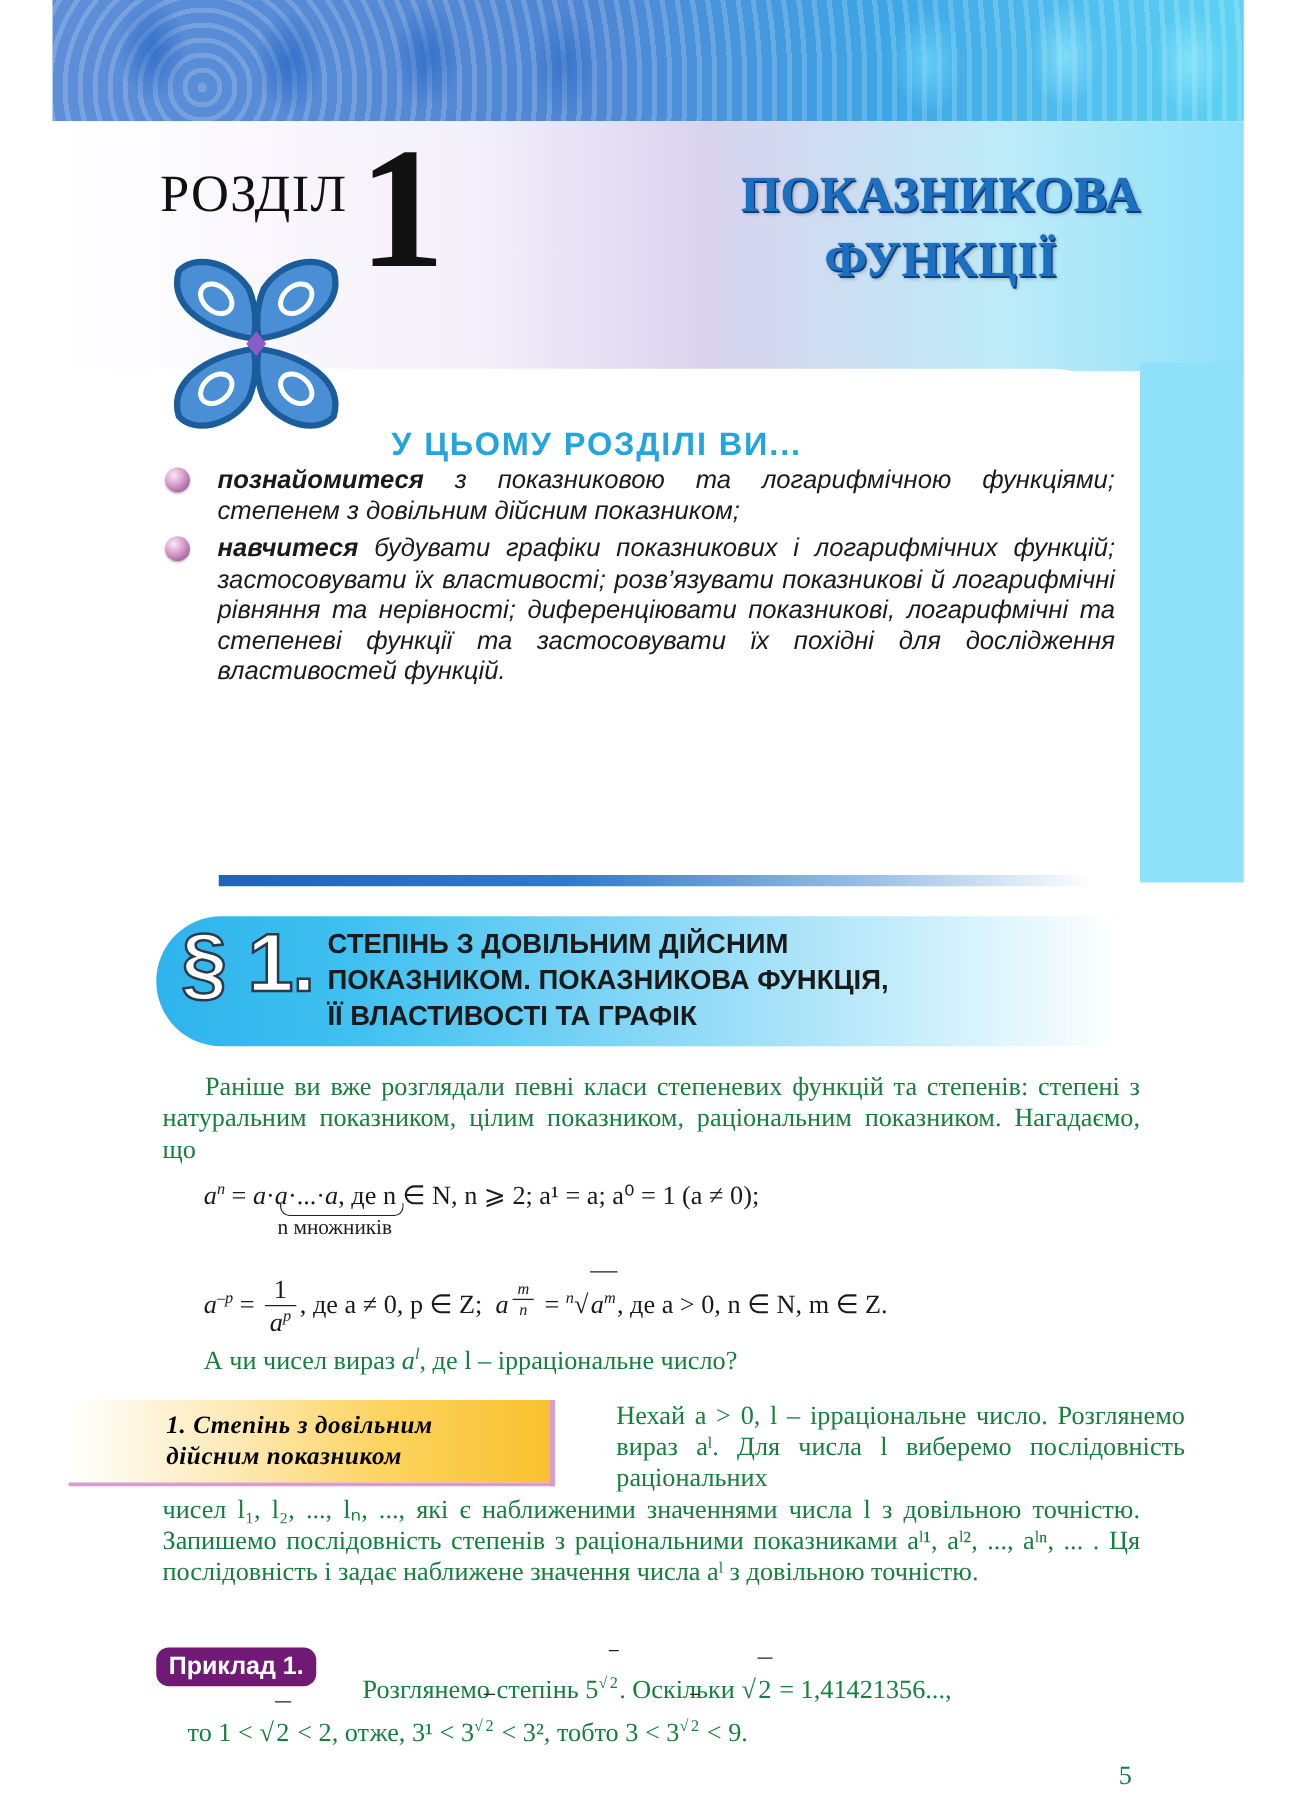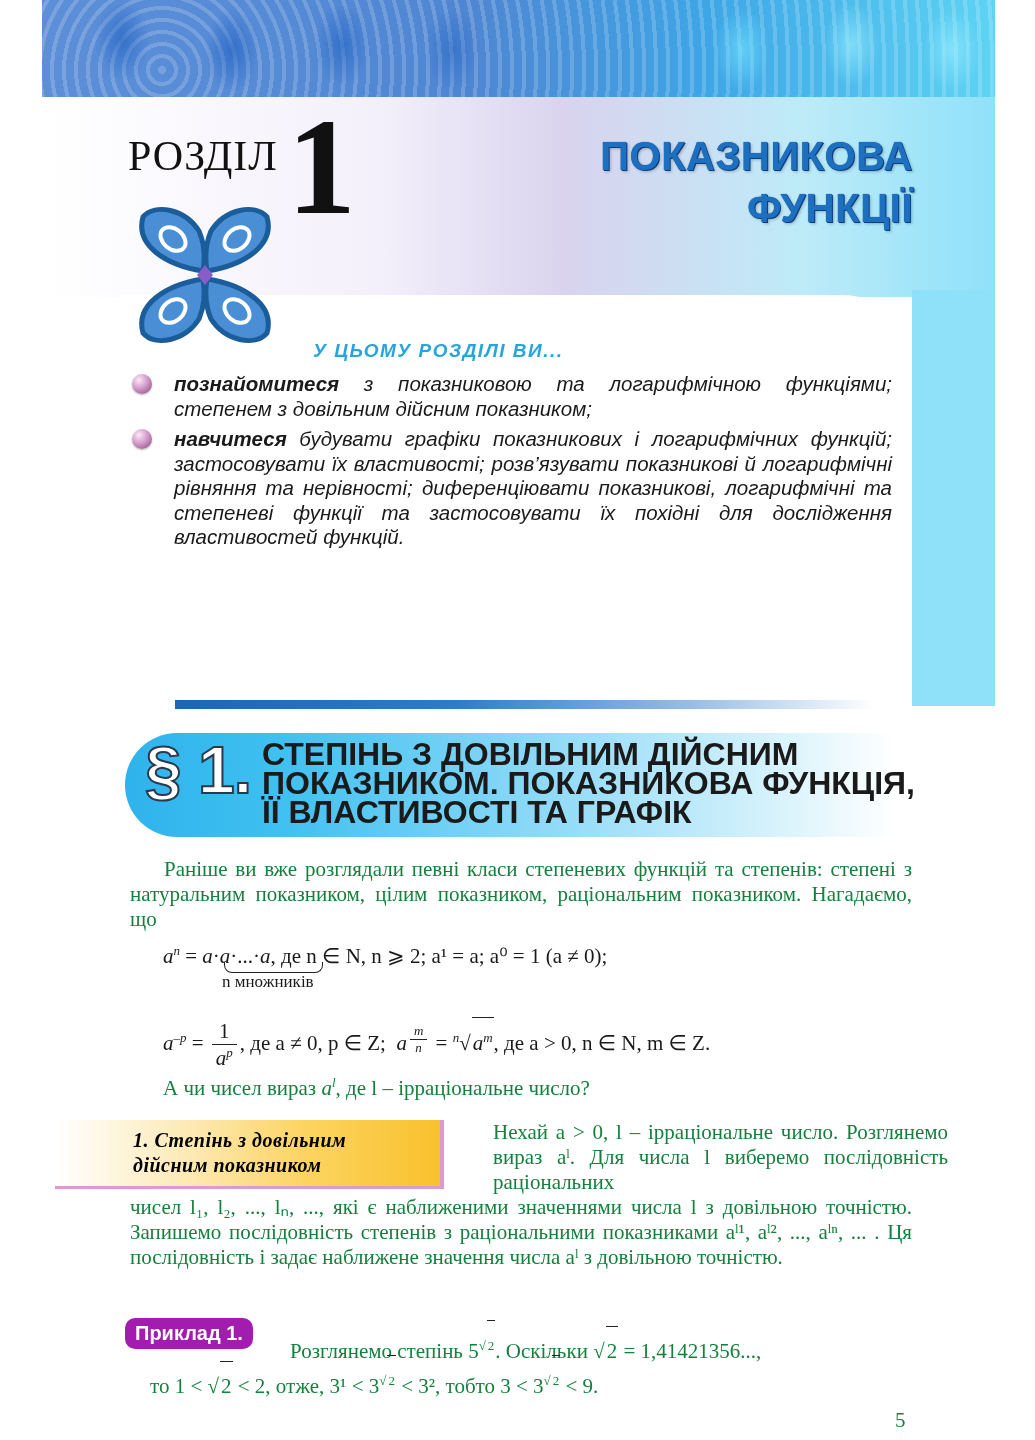--- a/index.html
+++ b/index.html
@@ -21,44 +21,44 @@
       linear-gradient(90deg, #5d8fd8 0%, #4f86d2 45%, #3ea6e6 70%, #5ed3f3 100%); }
   .banner-under { left:42px; top:97px; width:953px; height:200px;
     background: linear-gradient(90deg, #ffffff 0%, #f4f0fb 35%, #d9d3ee 55%, #bdebf8 80%, #8fe1fa 100%); }
   .right-strip { left:912px; top:290px; width:83px; height:416px; background:#8fe1fa; }
   .panel { left:120px; top:295px; width:792px; height:410px; background:#fff;
            border-top-right-radius:70px; }
 
   .razdil { left:128px; top:132px; font-family:"Liberation Serif", serif; font-size:42px; letter-spacing:1px; color:#111; }
   .razdil-num { left:287px; top:98px; font-family:"Liberation Serif", serif; font-size:138px; font-weight:bold; color:#111; line-height:1; }
 
-  .chapter-title { right:122px; top:130px; text-align:right; font-family:Liberation Sans, sans-serif;
+  .chapter-title { right:122px; top:130px; text-align:center; font-family:Liberation Serif, serif;
     font-weight:bold; font-size:40px; line-height:52px; color:#1d6fc0;
     text-shadow: 0 0 1px #0b3f80, 1px 1px 0 #0b3f80, 2px 2px 3px rgba(0,0,0,.25); letter-spacing:.5px; }
 
   .ornament { left:125px; top:195px; width:160px; height:160px; }
 
-  .intro-heading { left:313px; top:340px; font-family:"Liberation Sans", sans-serif; font-style:italic; font-weight:bold;
-    font-size:19px; color:#25a5de; letter-spacing:1.5px; }
+  .intro-heading { left:313px; top:340px; font-family:"Liberation Sans", sans-serif; font-weight:bold;
+    font-size:26px; color:#25a5de; letter-spacing:1.5px; }
   .bullet-list { left:132px; top:372px; width:760px; font-family:"Liberation Sans", sans-serif; font-style:italic;
     font-size:20.5px; line-height:24.5px; color:#1a1a1a; }
   .bullet-item { position:relative; padding-left:42px; margin-bottom:6px; text-align:justify; }
   .bullet-dot { position:absolute; left:0; top:2px; width:20px; height:20px; border-radius:50%;
     background: radial-gradient(circle at 35% 30%, #fbe8f6 0%, #d9a2cf 40%, #9a5a95 85%, #7d3f7c 100%);
     box-shadow: 0 1px 2px rgba(0,0,0,.3); }
   .bullet-item b { font-weight:bold; }
 
   .divider { left:175px; top:700px; width:700px; height:9px;
     background: linear-gradient(90deg, #1f64b5 0%, #2f7bc8 40%, #9cc0e6 75%, rgba(255,255,255,0) 100%); }
 
   .section-band { left:125px; top:733px; width:770px; height:104px; border-radius:52px 0 0 52px;
     background: linear-gradient(90deg, #2fb3ec 0%, #3ec0f0 20%, #8fdaf7 55%, #d8f3fc 85%, #ffffff 100%); }
   .section-num { left:145px; top:732px; font-family:"Liberation Sans", sans-serif; font-weight:bold; font-size:66px;
     color:#fff; -webkit-text-stroke:2px #2a3a4a; letter-spacing:-1px; }
-  .section-title { left:262px; top:740px; font-family:"Liberation Sans", sans-serif; font-weight:bold; font-size:32px;
+  .section-title { left:262px; top:740px; font-family:"Liberation Sans", sans-serif; font-weight:bold; font-size:22px;
     line-height:29px; color:#1a1a1a; }
 
   .body-text { font-family:"Liberation Serif", serif; font-size:21px; line-height:25px; color:#15803d; }
   .p1 { left:130px; top:857px; width:782px; text-align:justify; text-indent:34px; }
   .math { font-family:"Liberation Serif", serif; font-size:21px; color:#1a1a1a; }
   .m1 { left:163px; top:943px; }
   .m1-under { left:222px; top:972px; font-size:17px; }
   .brace { left:224px; top:962px; width:97px; height:10px; border:1.5px solid #222; border-top:none;
            border-radius:0 0 8px 8px; }
   .m2 { left:163px; top:1017px; }
@@ -68,21 +68,21 @@
   .q { left:163px; top:1070px; }
 
   .subhead-box { left:55px; top:1120px; width:385px; height:66px;
     background: linear-gradient(90deg, rgba(255,255,255,0) 0%, #fde9b4 35%, #fcd461 65%, #f9c12d 100%);
     border-right:4px solid #d99bd0; border-bottom:3px solid #d99bd0; }
   .subhead { left:133px; top:1128px; font-family:"Liberation Serif", serif; font-weight:bold; font-style:italic;
     font-size:20px; line-height:25px; color:#000000; letter-spacing:.5px; }
   .p2 { left:457px; top:1120px; width:455px; text-align:justify;margin-left:36px; }
   .p3 { left:130px; top:1195px; width:782px; text-align:justify; }
 
-  .example-badge { left:125px; top:1318px; background:#a21caf; color:#fff; border-radius:10px;
+  .example-badge { left:125px; top:1318px; background:#701a75; color:#fff; border-radius:10px;
     font-family:"Liberation Sans", sans-serif; font-weight:bold; font-size:20px; padding:4px 10px; }
   .ex1 { left:290px; top:1320px; }
   .ex2 { left:150px; top:1355px; }
   .page-num { left:895px; top:1408px; font-size:21px; }
   .sqrt { display:inline-block; border-top:1.5px solid #222; padding:12px 1px; margin-left:1px; }
   sup { font-size:13px; }
   i { font-style:italic; }
 </style>
 </head>
 <body>

